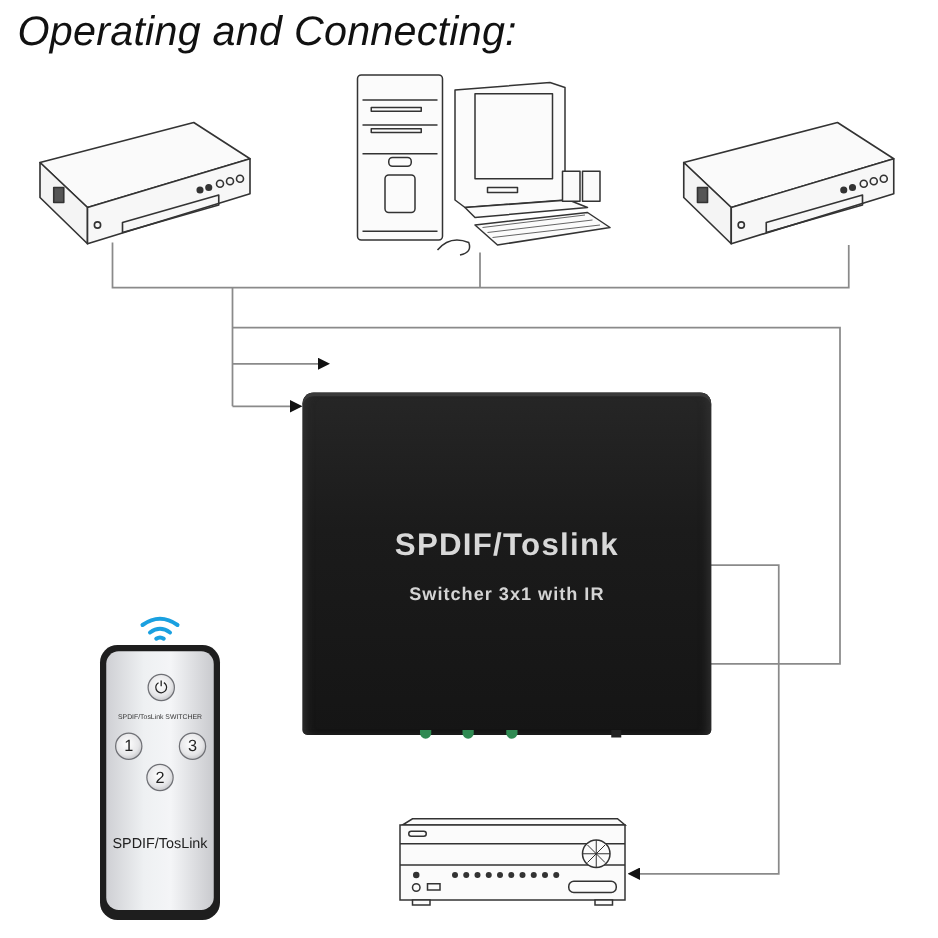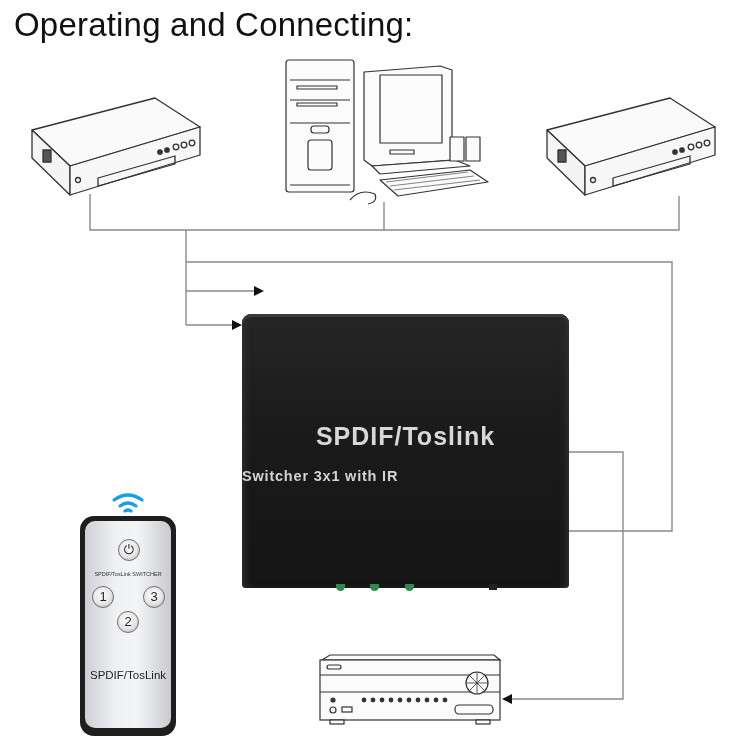--- a/index.html
+++ b/index.html
@@ -1,21 +1,21 @@
 <!DOCTYPE html>
 <html><head>
   <meta charset="utf-8">
   <style>
     html, body { margin: 0; padding: 0; background: #ffffff; }
     body { width: 750px; height: 750px; position: relative; overflow: hidden; font-family: "Liberation Sans", sans-serif; }
-    .title { position: absolute; left: 14px; top: 6px; font-size: 33px; color: #111; letter-spacing: 0.2px; }
+    .title { position: absolute; left: 14px; top: 6px; font-size: 33px; color: #111; letter-spacing: 0.2px; font-style: italic; }
     svg.diagram { position: absolute; left: 0; top: 0; }
     .box { position: absolute; left: 242px; top: 314px; width: 327px; height: 274px; background: linear-gradient(180deg, #262626 0%, #1b1b1b 40%, #151515 100%); border-radius: 9px 9px 4px 4px; box-shadow: inset 0 3px 0 #3a3a3a, inset 6px 0 8px -4px #333, inset -6px 0 8px -4px #333; }
     .box-title { position: absolute; left: 0; width: 100%; top: 108px; text-align: center; color: #d8d8d8; font-weight: bold; font-size: 25px; letter-spacing: 1px; }
-    .box-sub { position: absolute; left: 0; width: 100%; top: 154px; color: #d4d4d4; font-weight: bold; font-size: 14.5px; letter-spacing: 0.8px; }
+    .box-sub { position: absolute; left: 0; width: 100%; top: 154px; text-align: center; color: #d4d4d4; font-weight: bold; font-size: 14.5px; letter-spacing: 0.8px; }
     .led { position: absolute; top: 270px; width: 9px; height: 7px; border-radius: 0 0 5px 5px; background: #2f8a52; }
     .jack { position: absolute; left: 489px; top: 584px; width: 8px; height: 6px; background: #222; }
     .remote { position: absolute; left: 80px; top: 516px; width: 96px; height: 220px; border-radius: 14px; background: #1e1e1e; }
     .remote-face { position: absolute; left: 5px; top: 5px; right: 5px; bottom: 8px; border-radius: 10px; background: linear-gradient(90deg, #cfd0d4 0%, #eef0f2 35%, #f4f5f7 60%, #c9cace 100%); }
     .rbtn { position: absolute; width: 20px; height: 20px; border-radius: 50%; background: radial-gradient(circle at 45% 40%, #ffffff 0%, #e6e6e8 55%, #a9aaae 100%); border: 1px solid #6f7075; font-size: 13px; line-height: 20px; text-align: center; color: #222; }
     .rlabel-small { position: absolute; left: 0; width: 100%; top: 50px; text-align: center; font-size: 5.5px; color: #333; }
     .rlabel-big { position: absolute; left: 0; width: 100%; top: 148px; text-align: center; font-size: 11.5px; color: #222; }
   </style>
 </head>
 <body>

